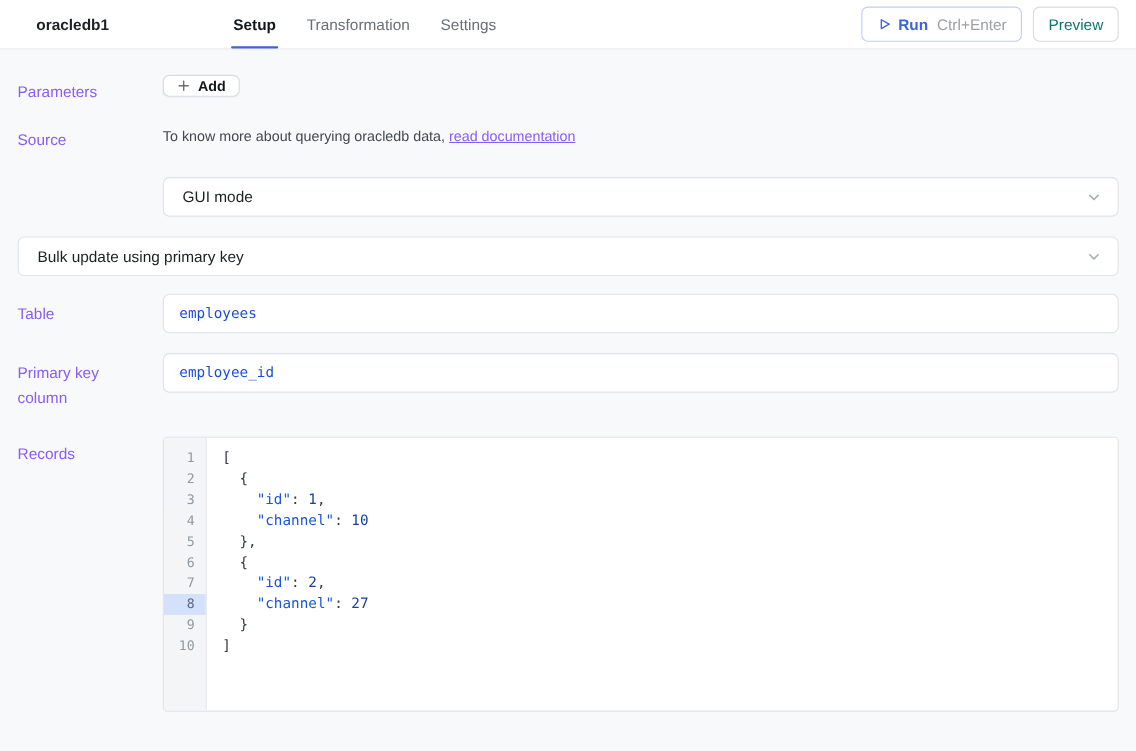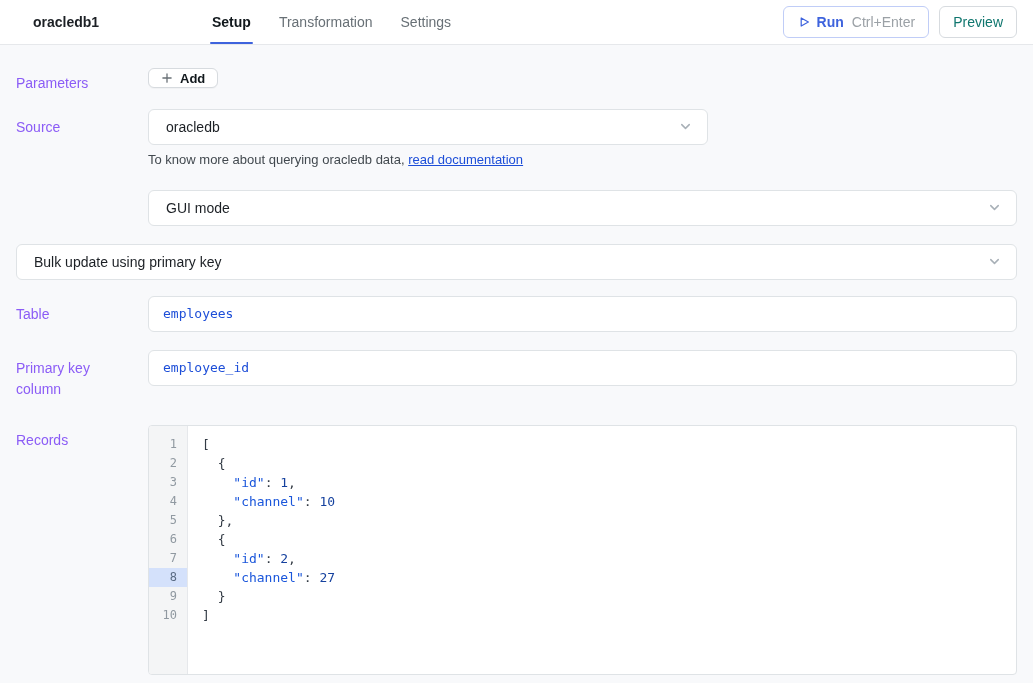--- a/index.html
+++ b/index.html
@@ -68,21 +68,21 @@
   }
 
   .select {
     height:36px; background:#fff; border:1px solid #dfe3e6; border-radius:6px;
     display:flex; align-items:center; justify-content:space-between;
     padding:0 14px 0 17px; font-size:14px; color:#1c2025; cursor:pointer;
   }
   .select.narrow { width:560px; }
 
   .help-text { margin-top:7px; font-size:13px; color:#42494f; }
-  .help-link { color:#1d4ed8; text-decoration:underline; cursor:pointer; }
+  .help-link { color:#8b5cf6; text-decoration:underline; cursor:pointer; }
 
   .text-input {
     height:36px; background:#fff; border:1px solid #dfe3e6; border-radius:6px;
     display:flex; align-items:center; padding:8px 14px;
     font-family:"DejaVu Sans Mono", monospace; font-size:13px; color:#1d4ed8;
     cursor:text;
   }
 
   
   .editor {
@@ -147,28 +147,20 @@
           </svg>
         </span>
         <span>Add</span>
       </button>
     </div>
   </div>
 
   <div class="row mb-src">
     <div class="row-label">Source</div>
     <div class="row-content">
-      <div class="select narrow">
-        <span>oracledb</span>
-        <span class="icon">
-          <svg width="15" height="15" viewBox="0 0 16 16" fill="none">
-            <path d="M4 6l4 4 4-4" stroke="#a8b0b7" stroke-width="1.6" stroke-linecap="round" stroke-linejoin="round"></path>
-          </svg>
-        </span>
-      </div>
       <div class="help-text">
         <span>To know more about querying oracledb data, </span><span class="help-link">read documentation</span>
       </div>
     </div>
   </div>
 
   <div class="row mb-gui">
     <div class="row-label"></div>
     <div class="row-content">
       <div class="select">

